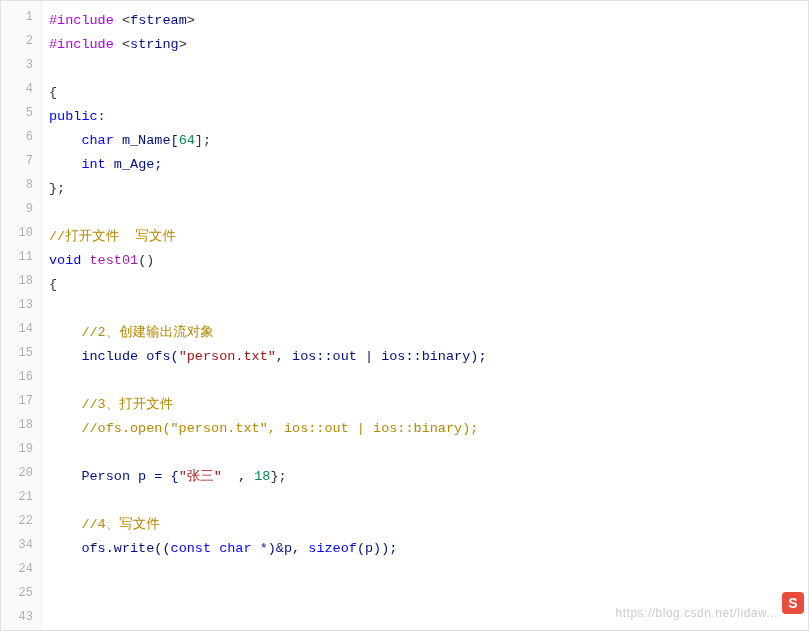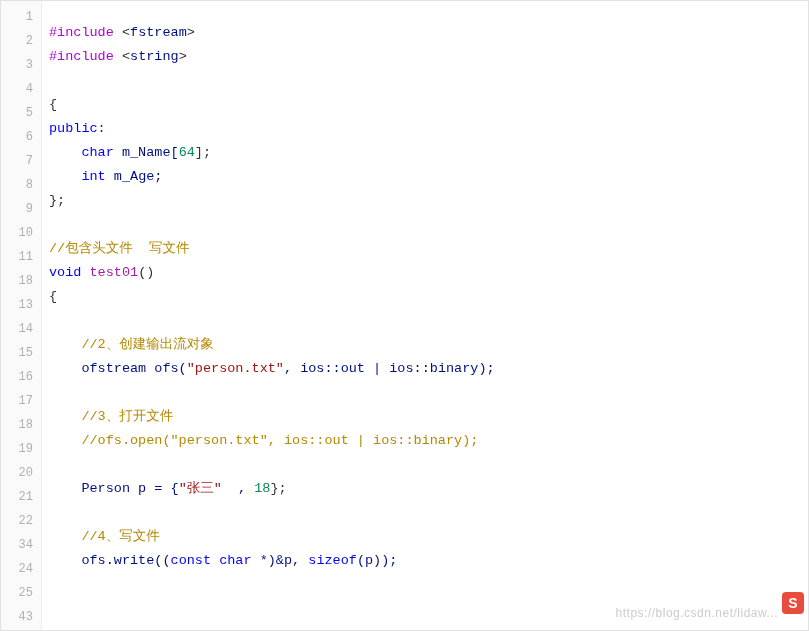--- a/index.html
+++ b/index.html
@@ -35,21 +35,21 @@
     line-height: 24px;
     text-align: right;
     padding-right: 8px;
     color: #b0b0b0;
     font-size: 12px;
   }
   .code {
     position: absolute;
     left: 48px;
     right: 0;
-    top: 16px;
+    top: 4px;
     padding-top: 4px;
   }
   .code .line {
     height: 24px;
     line-height: 24px;
     white-space: pre;
     font-size: 13.5px;
   }
   .kw { color: #0000ff; }
   .type { color: #0000ff; }
@@ -121,26 +121,26 @@
   <div class="code">
       <div class="line"><span class="preproc">#include</span><span> </span><span class="punc">&lt;</span><span class="ident">fstream</span><span class="punc">&gt;</span></div>
       <div class="line"><span class="preproc">#include</span><span> </span><span class="punc">&lt;</span><span class="ident">string</span><span class="punc">&gt;</span></div>
       <div class="line"></div>
       <div class="line"><span class="punc">{</span></div>
       <div class="line"><span class="kw">public</span><span class="punc">:</span></div>
       <div class="line"><span>    </span><span class="type">char</span><span> </span><span class="ident">m_Name[</span><span class="num">64</span><span class="punc">];</span></div>
       <div class="line"><span>    </span><span class="type">int</span><span> </span><span class="ident">m_Age;</span></div>
       <div class="line"><span class="punc">};</span></div>
       <div class="line"></div>
-      <div class="line"><span class="cmt">//包含头文件  写文件</span></div>
+      <div class="line"><span class="cmt">//打开文件  写文件</span></div>
       <div class="line"><span class="type">void</span><span> </span><span class="func">test01</span><span class="punc">()</span></div>
       <div class="line"><span class="punc">{</span></div>
       <div class="line"></div>
       <div class="line"><span>    </span><span class="cmt">//2、创建输出流对象</span></div>
-      <div class="line"><span>    </span><span class="ident">ofstream ofs(</span><span class="str">"person.txt"</span><span class="ident">, ios::out | ios::binary);</span></div>
+      <div class="line"><span>    </span><span class="ident">include ofs(</span><span class="str">"person.txt"</span><span class="ident">, ios::out | ios::binary);</span></div>
       <div class="line"></div>
       <div class="line"><span>    </span><span class="cmt">//3、打开文件</span></div>
       <div class="line"><span>    </span><span class="cmt">//ofs.open("person.txt", ios::out | ios::binary);</span></div>
       <div class="line"></div>
       <div class="line"><span>    </span><span class="ident">Person p = {</span><span class="str">"张三"</span><span class="ident">  , </span><span class="num">18</span><span class="punc">};</span></div>
       <div class="line"></div>
       <div class="line"><span>    </span><span class="cmt">//4、写文件</span></div>
       <div class="line"><span>    </span><span class="ident">ofs.write((</span><span class="kw">const</span><span> </span><span class="type">char</span><span class="ident"> *)&amp;p, </span><span class="kw">sizeof</span><span class="ident">(p));</span></div>
       <div class="line"></div>
     </div>

